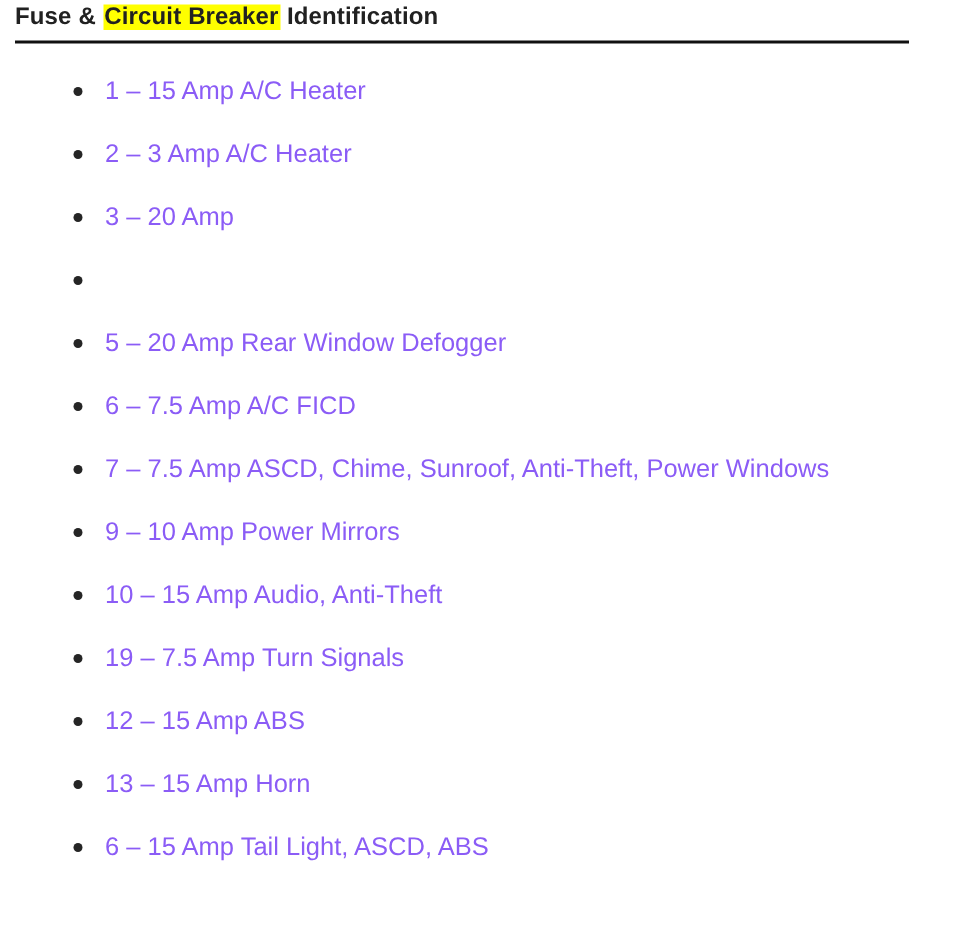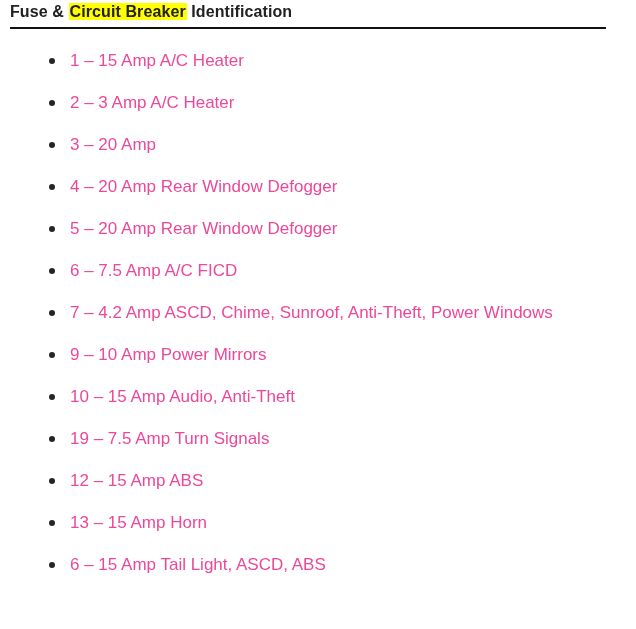--- a/index.html
+++ b/index.html
@@ -61,21 +61,21 @@
     position: relative;
     top: 11px;
   }
 
   .fuse-item {
     position: relative;
     padding-left: 70px;
     height: 42px;
     line-height: 42px;
     font-size: 17px;
-    color: #ec4899;
+    color: #8b5cf6;
     white-space: nowrap;
   }
 
   .fuse-item .bullet {
     position: absolute;
     left: 49px;
     top: 50%;
     margin-top: -3px;
     width: 6px;
     height: 6px;
@@ -107,33 +107,32 @@
     <li class="fuse-item">
       <span class="bullet"></span>
       <span class="label">2 – 3 Amp A/C Heater</span>
     </li>
     <li class="fuse-item">
       <span class="bullet"></span>
       <span class="label">3 – 20 Amp</span>
     </li>
     <li class="fuse-item">
       <span class="bullet"></span>
-      <span class="label">4 – 20 Amp Rear Window Defogger</span>
     </li>
     <li class="fuse-item">
       <span class="bullet"></span>
       <span class="label">5 – 20 Amp Rear Window Defogger</span>
     </li>
     <li class="fuse-item">
       <span class="bullet"></span>
       <span class="label">6 – 7.5 Amp A/C FICD</span>
     </li>
     <li class="fuse-item">
       <span class="bullet"></span>
-      <span class="label">7 – 4.2 Amp ASCD, Chime, Sunroof, Anti-Theft, Power Windows</span>
+      <span class="label">7 – 7.5 Amp ASCD, Chime, Sunroof, Anti-Theft, Power Windows</span>
     </li>
     <li class="fuse-item">
       <span class="bullet"></span>
       <span class="label">9 – 10 Amp Power Mirrors</span>
     </li>
     <li class="fuse-item">
       <span class="bullet"></span>
       <span class="label">10 – 15 Amp Audio, Anti-Theft</span>
     </li>
     <li class="fuse-item">

